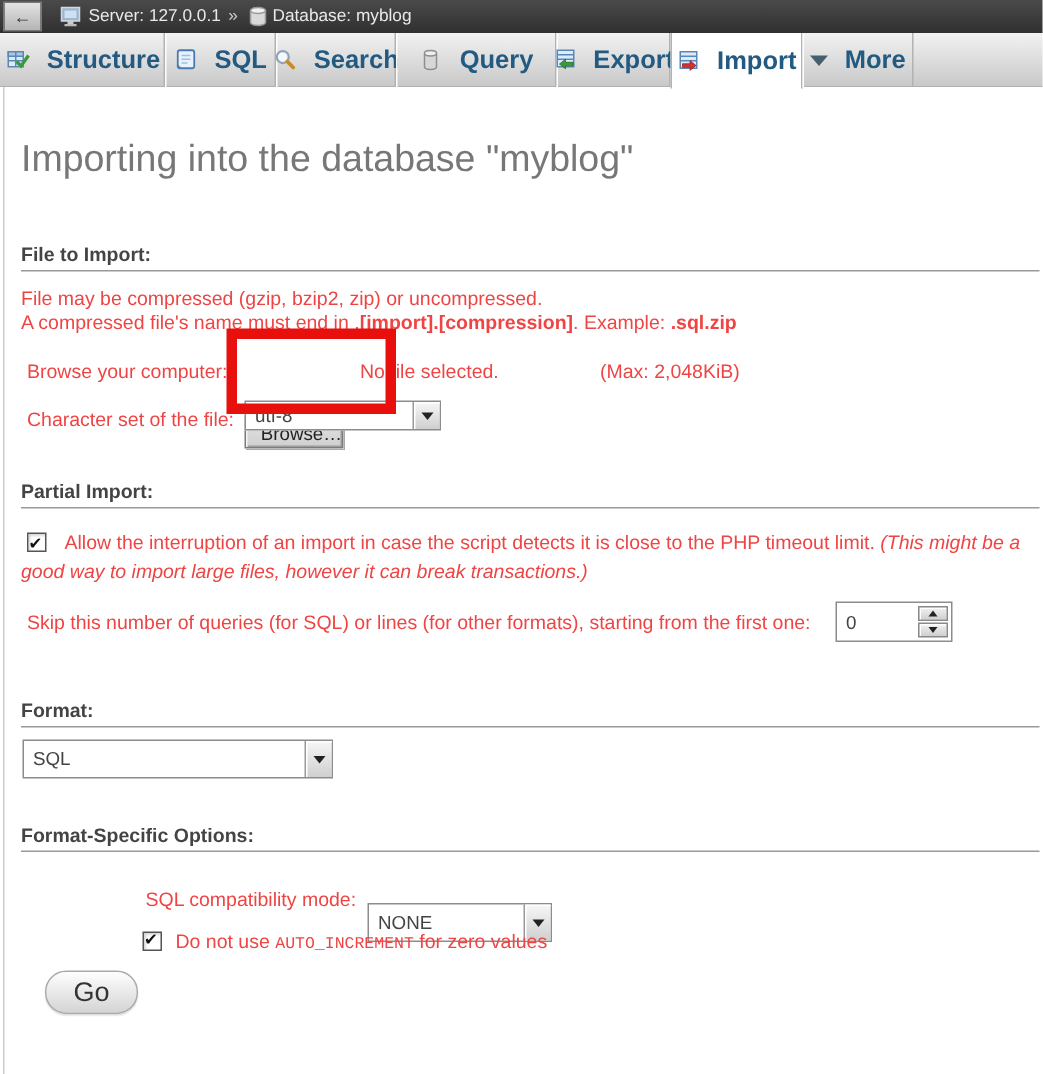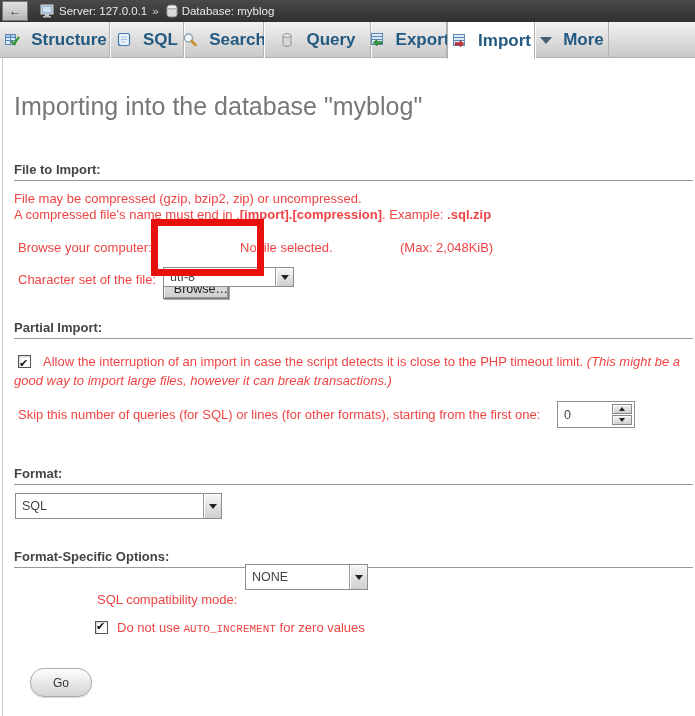--- a/index.html
+++ b/index.html
@@ -120,24 +120,24 @@
   .spin-val{flex:1;font-size:12.5px;color:#444;display:flex;align-items:center;padding-left:6px;}
   .spin-btns{width:20px;display:flex;flex-direction:column;margin:2px 2px 2px 0;gap:1px;}
   .spin-up,.spin-down{
     flex:1;background:linear-gradient(#f2f2f2,#cfcfcf);border:1px solid #8a8a8a;
     display:flex;align-items:center;justify-content:center;cursor:pointer;
     box-shadow:inset 1px 1px 0 #fff;
   }
 
   
   .go-btn{
-    left:30px;top:668px;width:62px;height:29px;border-radius:14px;
+    left:30px;top:647px;width:62px;height:29px;border-radius:14px;
     background:linear-gradient(#fefefe,#d4d4d4);border:1px solid #aaa;
     display:flex;align-items:center;justify-content:center;
-    font-size:12px;color:#333;cursor:pointer;box-sizing:border-box;
+    font-size:18px;color:#333;cursor:pointer;box-sizing:border-box;
     box-shadow:0 1px 1px rgba(0,0,0,.15);
   }
 </style>
 </head>
 <body>
 
 <div class="abs topbar">
   <div class="back-btn">
     <span>←</span>
   </div>
@@ -293,21 +293,21 @@
   <span class="combo-value">SQL</span>
   <span class="combo-btn">
       <span class="tri-down"></span>
     </span>
 </div>
 
 <div class="abs section-heading" style="top:549px">
   <span>Format-Specific Options:</span>
 </div>
 <div class="abs body-text" style="left:97px;top:592px">SQL compatibility mode:</div>
-<div class="abs combo" style="left:245px;top:564px;width:123px;height:26px">
+<div class="abs combo" style="left:245px;top:602px;width:123px;height:26px">
   <span class="combo-value">NONE</span>
   <span class="combo-btn">
       <span class="tri-down"></span>
     </span>
 </div>
 <div class="abs body-text" style="left:95px;top:620px">
   <span class="checkbox checked" style="margin-right:9px"></span><span>Do not use </span><span class="mono">AUTO_INCREMENT</span><span> for zero values</span>
 </div>
 
 <div class="abs go-btn">

